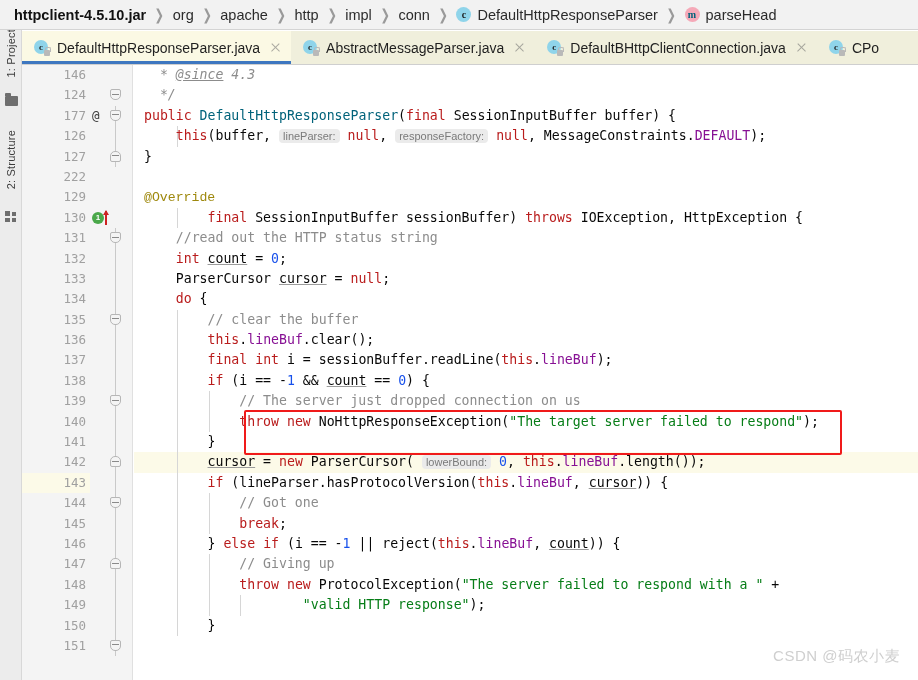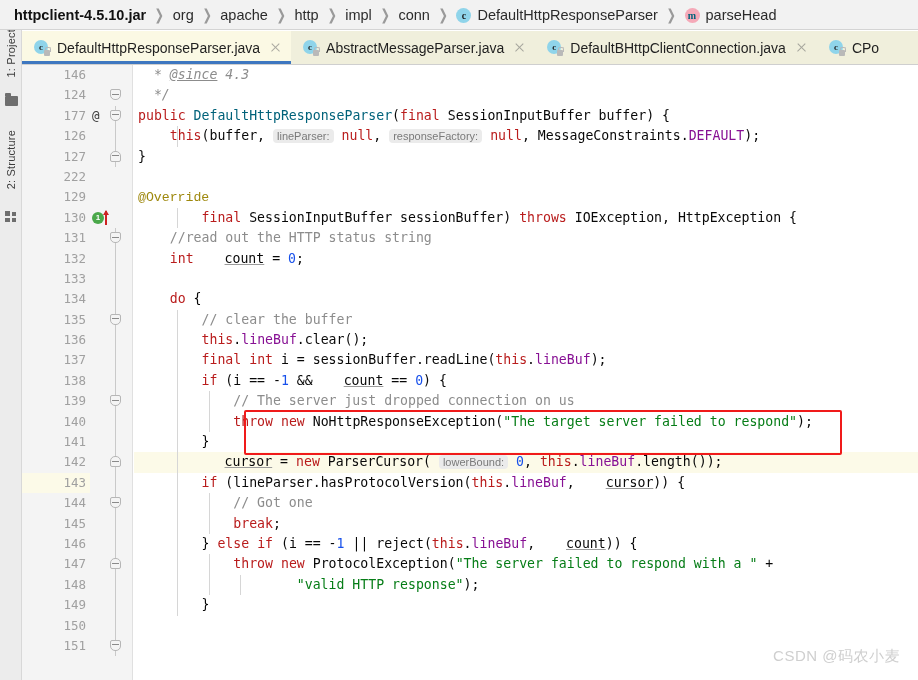--- a/index.html
+++ b/index.html
@@ -16,21 +16,21 @@
   .breadcrumb-bar {
     position: absolute; top: 0; left: 0; width: 918px; height: 30px;
     background: #f2f2f2;
     border-bottom: 1px solid #d4d4d4;
     display: flex; align-items: center;
     padding-left: 14px;
     font-size: 14.5px;
     color: #1d1d1d;
     white-space: nowrap;
   }
-  .crumb { display: flex; align-items: flex-end; }
+  .crumb { display: flex; align-items: flex-start; }
   .crumb-label { color: #2b2b2b; }
   .crumb-label.bold { font-weight: bold; color: #111; }
   .crumb-sep {
     display: inline-block;
     color: #9a9a9a;
     font-size: 15px;
     margin: 0 7px;
     transform: scaleX(0.75);
   }
   .crumb-icon {
@@ -209,33 +209,33 @@
     border-bottom:5px solid #cc2222;
   }
 
   .code {
     position: absolute; left: 0; top: 0; height: 20.4px;
     line-height: 20.4px;
     font-family: "DejaVu Sans Mono", monospace;
     font-size: 13.2px;
     color: #080808;
     white-space: pre;
-    padding-left: 4px;
+    padding-left: 10px;
   }
 
   
   .kw   { color: #b91c1c; }
   .str  { color: #067d17; }
   .cmt  { color: #8c8c8c; }
   .num  { color: #1750eb; }
   .fld  { color: #871094; }
   .anno { color: #9e880d; font-family: Liberation Mono, monospace; }
   .stat { color: #871094; }
   .mth  { color: #00627a; }
-  .ul   { text-decoration: underline; text-decoration-color:#9b9b9b;margin-left:23px; }
+  .ul   { text-decoration: underline; text-decoration-color:#9b9b9b; }
   .doc  { color: #8c8c8c; font-style: italic; }
   .doctag { color: #8c8c8c; font-style: italic; text-decoration: underline; }
 
   .hint {
     background: #ebebeb;
     color: #7a7a7a;
     border-radius: 4px;
     padding: 1px 4px;
     font-size: 11px;
     font-family: "Liberation Sans", sans-serif;
@@ -558,20 +558,21 @@
         <div class="row">
           <div class="rowbg"></div>
           <div class="code">    <span class="cmt">//read out the HTTP status string</span></div>
         </div>
         <div class="row">
           <div class="rowbg"></div>
           <div class="code">    <span class="kw">int</span> <span class="ul">count</span> = <span class="num">0</span>;</div>
         </div>
         <div class="row">
           <div class="rowbg"></div>
+          <div class="code">    ParserCursor <span class="ul">cursor</span> = <span class="kw">null</span>;</div>
         </div>
         <div class="row">
           <div class="rowbg"></div>
           <div class="code">    <span class="kw">do</span> {</div>
         </div>
         <div class="row">
           <div class="rowbg"></div>
           <div class="iguide" style="left: 42.8px;"></div>
           <div class="code">        <span class="cmt">// clear the buffer</span></div>
         </div>
@@ -626,20 +627,26 @@
         <div class="row">
           <div class="rowbg"></div>
           <div class="iguide" style="left: 42.8px;"></div>
           <div class="iguide" style="left: 74.6px;"></div>
           <div class="code">            <span class="kw">break</span>;</div>
         </div>
         <div class="row">
           <div class="rowbg"></div>
           <div class="iguide" style="left: 42.8px;"></div>
           <div class="code">        } <span class="kw">else</span> <span class="kw">if</span> (i == -<span class="num">1</span> || reject(<span class="kw">this</span>.<span class="fld">lineBuf</span>, <span class="ul">count</span>)) {</div>
+        </div>
+        <div class="row">
+          <div class="rowbg"></div>
+          <div class="iguide" style="left: 42.8px;"></div>
+          <div class="iguide" style="left: 74.6px;"></div>
+          <div class="code">            <span class="cmt">// Giving up</span></div>
         </div>
         <div class="row">
           <div class="rowbg"></div>
           <div class="iguide" style="left: 42.8px;"></div>
           <div class="iguide" style="left: 74.6px;"></div>
           <div class="code">            <span class="kw">throw</span> <span class="kw">new</span> ProtocolException(<span class="str">"The server failed to respond with a "</span> +</div>
         </div>
         <div class="row">
           <div class="rowbg"></div>
           <div class="iguide" style="left: 42.8px;"></div>

